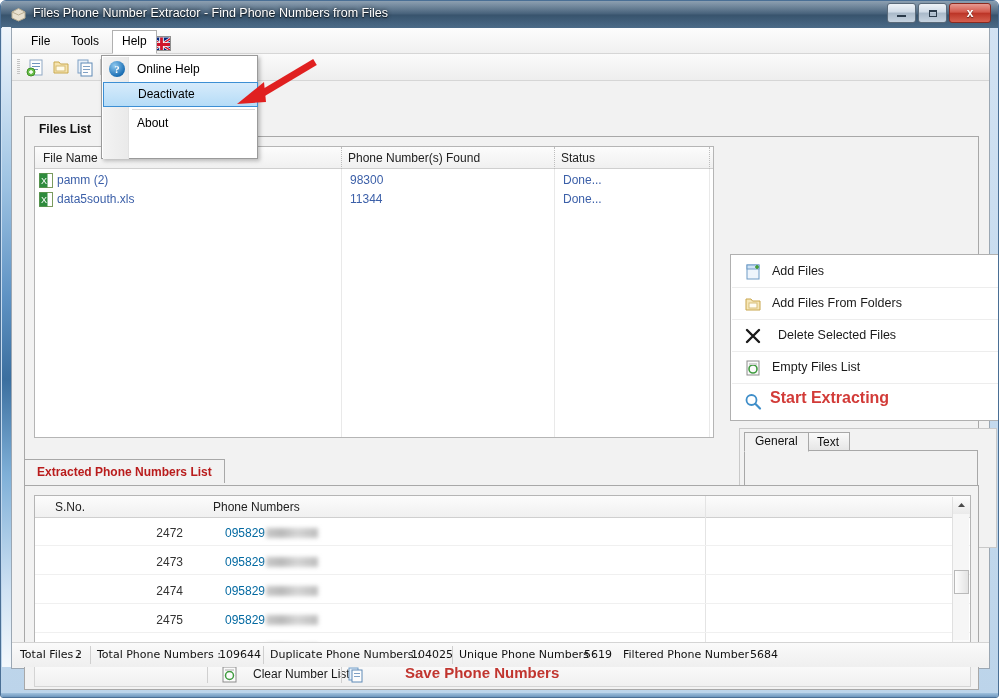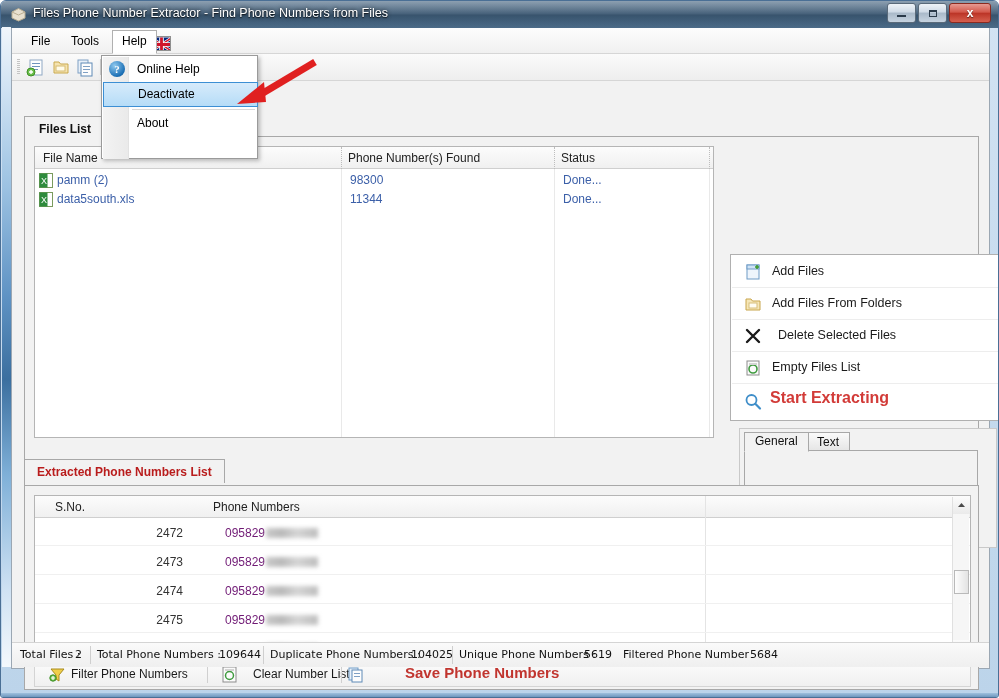--- a/index.html
+++ b/index.html
@@ -272,21 +272,21 @@
   }
   #ext-header {
     position: absolute; left: 0; top: 0; width: 100%; height: 22px;
     background: linear-gradient(to bottom, #fcfcfc, #f0f0f0);
     border-bottom: 1px solid #cfcfcf;
   }
   .eh-cell { position: absolute; top: 4px; font-size: 12px; color: #222; }
   .ext-row { position: absolute; left: 0; width: 100%; height: 27px;
     border-bottom: 1px solid #f0f0f0; text-decoration: underline; }
   .ext-sno { position: absolute; left: 100px; top: 7px; font-size: 12px; color: #333; text-align: right; width: 48px; }
-  .ext-num { position: absolute; left: 190px; top: 7px; font-size: 12px; color: #701a75; }
+  .ext-num { position: absolute; left: 190px; top: 7px; font-size: 12px; color: #0369a1; }
   .blurmask {
     display: inline-block;
     background: linear-gradient(to right, #c9c9c9, #b9b9b9 30%, #d5d5d5 60%, #bdbdbd);
     filter: blur(2px);
     height: 10px; vertical-align: -1px;
     margin-left: 1px;
   }
   #ext-vline { position: absolute; left: 670px; top: 0; width: 1px; height: 162px; background: #e4e4e4; }
   #ext-scroll {
     position: absolute; right: 1px; top: 1px; width: 17px; height: 160px;
@@ -565,30 +565,20 @@
           <div class="sb-thumb"></div>
           <div class="sb-arrow" style="top:143px">
             <svg width="17" height="17" viewBox="0 0 17 17">
                 <path d="M5 6 L12 6 L8.5 11 Z" fill="#4a4a4a"></path>
               </svg>
           </div>
         </div>
       </div>
 
       <div id="ext-toolbar">
-        <div class="bt-item" id="bt-filter" style="left:14px; width:142px">
-          <div class="bt-icon">
-            <svg width="17" height="17" viewBox="0 0 17 17">
-              <path d="M2 3 L15 3 L10 9 L10 15 L7 13 L7 9 Z" fill="#f0cf4a" stroke="#a88b1f"></path>
-              <circle cx="4" cy="12" r="3.2" fill="#6bbf4a" stroke="#3d8e26"></circle>
-              <path d="M4 10 L4 14 M2 12 L6 12" stroke="#fff" stroke-width="1.2"></path>
-            </svg>
-          </div>
-          <div class="bt-label" style="left:22px">Filter Phone Numbers</div>
-        </div>
         <div class="bt-sep" style="left:172px"></div>
         <div class="bt-item" id="bt-clear" style="left:186px; width:130px">
           <div class="bt-icon">
             <svg width="17" height="17" viewBox="0 0 17 17">
               <rect x="2" y="1" width="13" height="15" fill="#fbfbfb" stroke="#8d8d8d"></rect>
               <circle cx="8.5" cy="9.5" r="4" fill="none" stroke="#3f9b3f" stroke-width="1.5"></circle>
               <rect x="4" y="3" width="9" height="2" fill="#d4d4d4"></rect>
             </svg>
           </div>
           <div class="bt-label" style="left:32px">Clear Number List</div>

